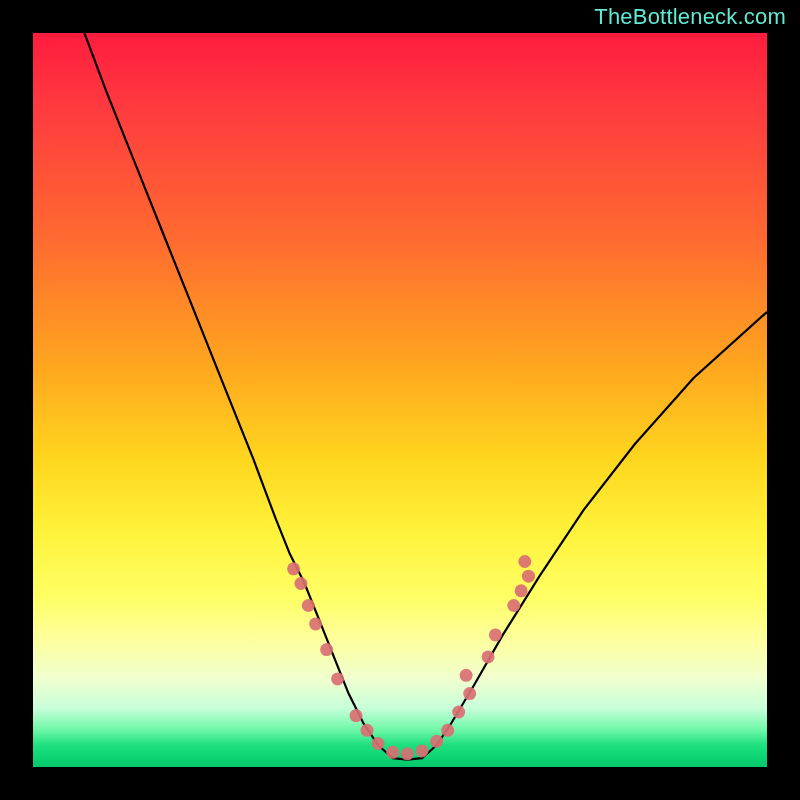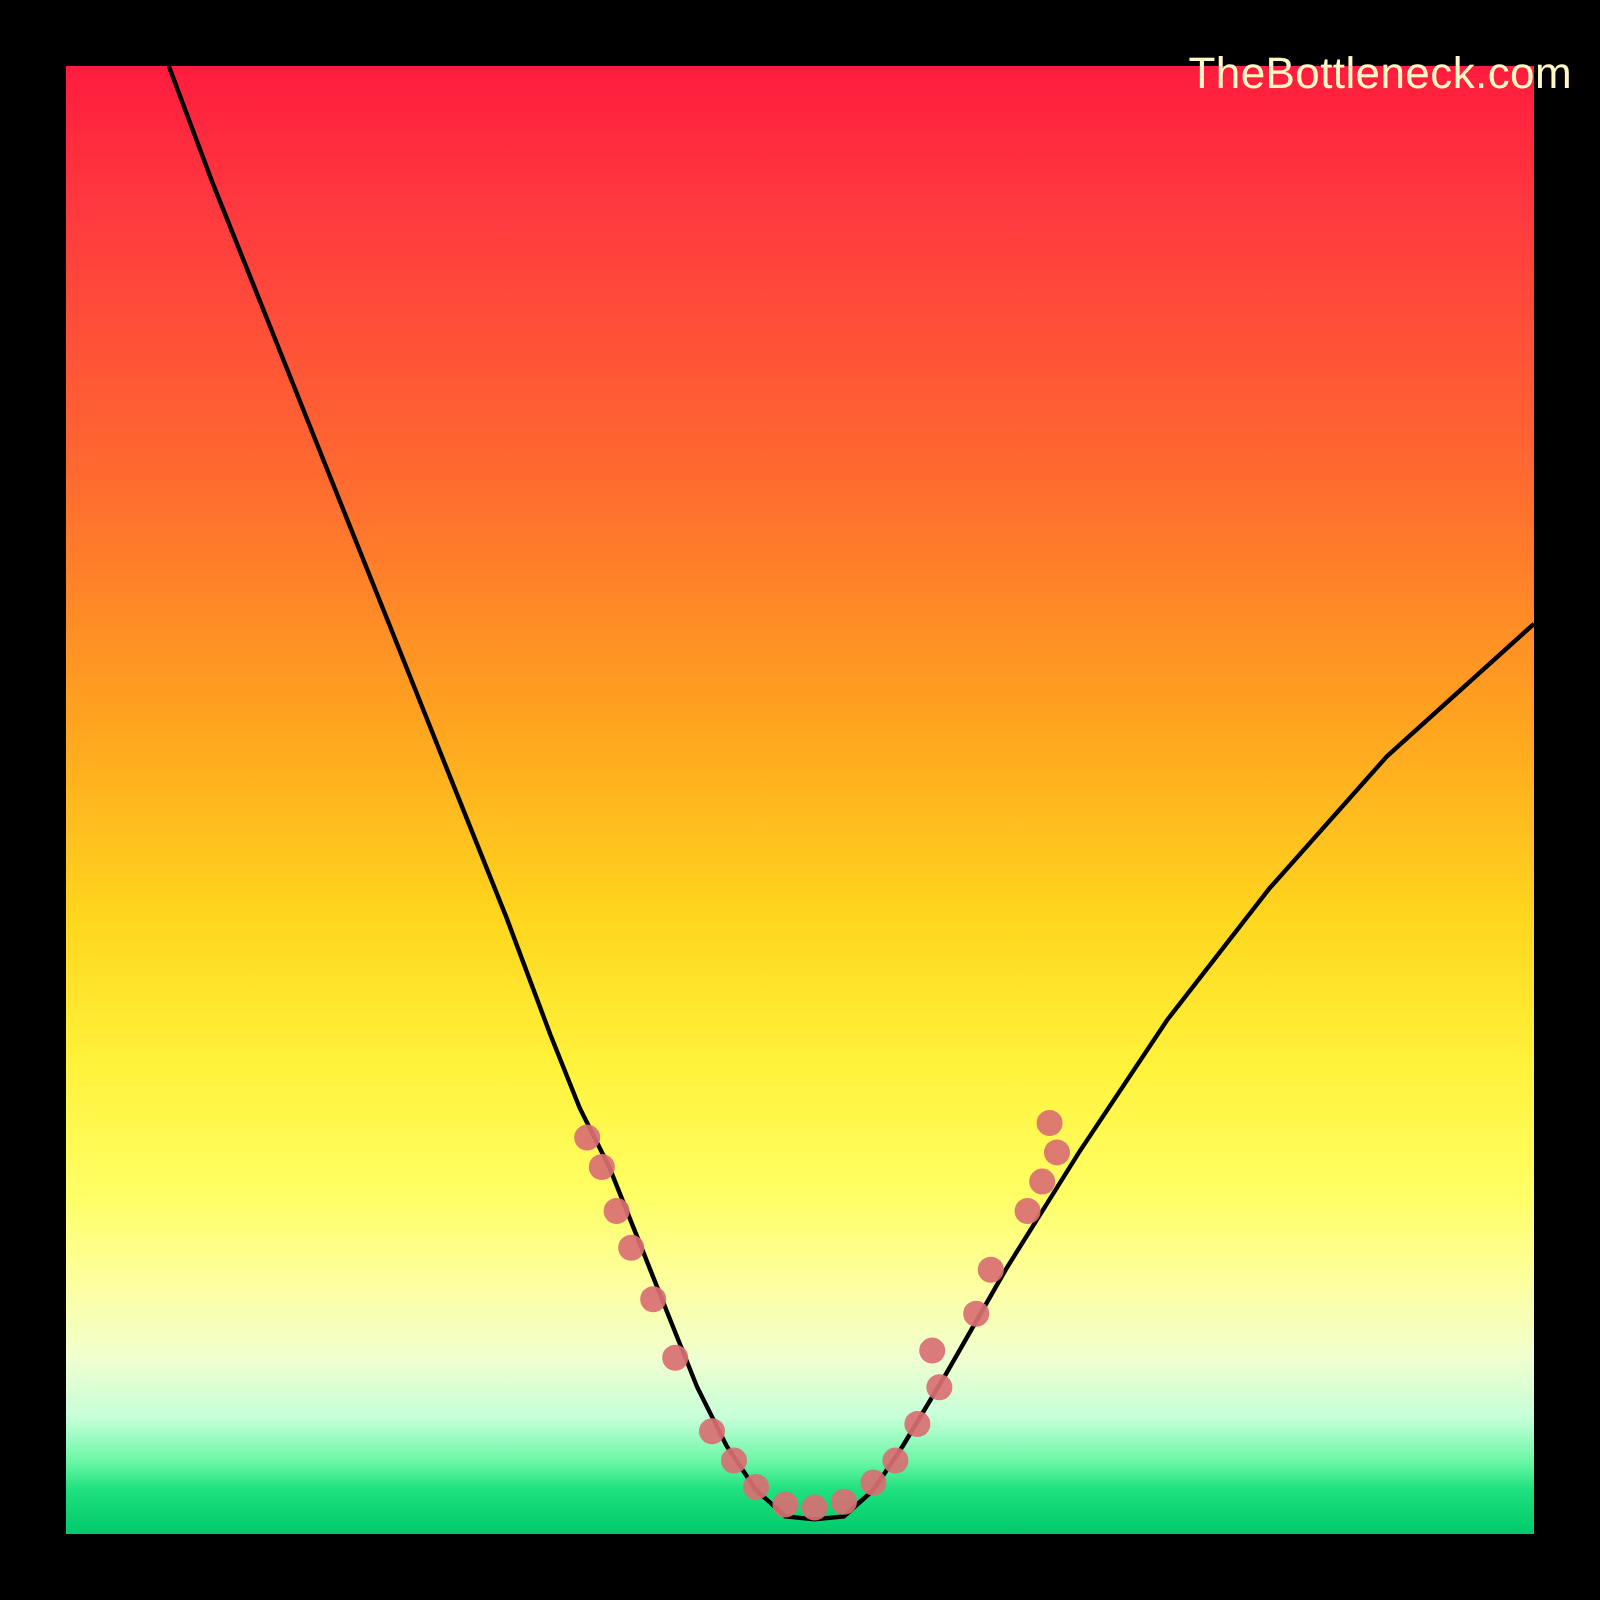--- a/index.html
+++ b/index.html
@@ -11,23 +11,23 @@
     font-family: Arial, Helvetica, sans-serif;
   }
   .frame {
     width: 800px;
     height: 800px;
     background: #000;
     position: relative;
   }
   .watermark {
     position: absolute;
-    top: 24px;
+    top: 4px;
     right: 14px;
-    color: #fef9c3;
+    color: #5eead4;
     font-size: 22px;
     font-weight: 500;
     letter-spacing: 0.2px;
     z-index: 10;
   }
   .plot {
     position: absolute;
     left: 33px;
     top: 33px;
     width: 734px;

